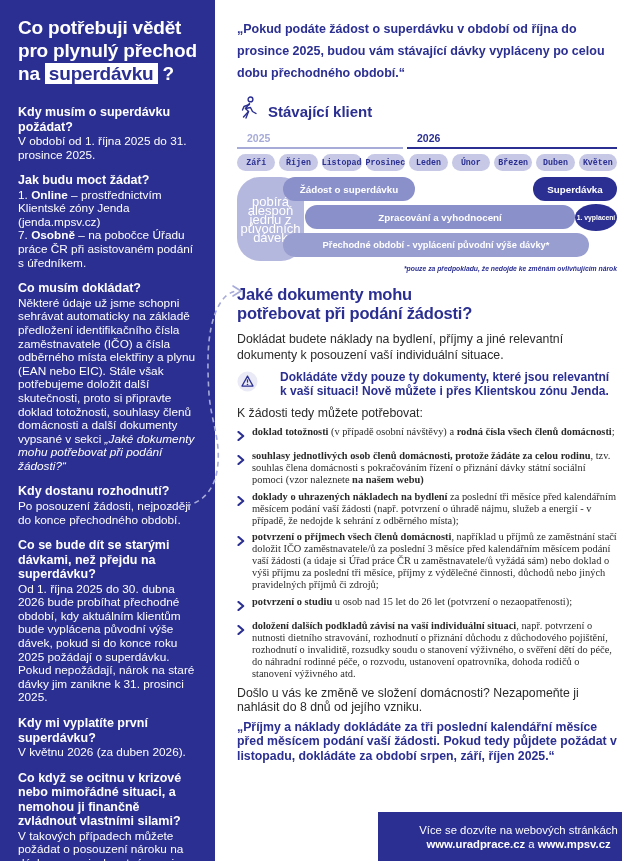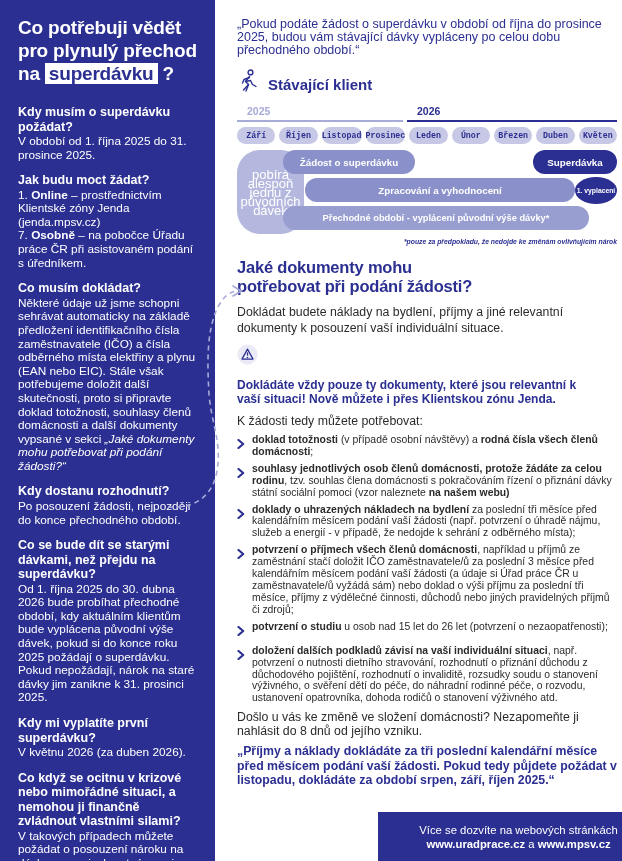--- a/index.html
+++ b/index.html
@@ -16,21 +16,21 @@
   .sidebar{position:absolute;left:0;top:0;width:215px;height:861px;background:var(--navy);
            color:#fff;padding:16px 14px 10px 18px;}
   .sb-title{font-size:19px;line-height:23px;font-weight:700;letter-spacing:-0.2px;margin-bottom:20px;}
   .hl{background:#fff;color:var(--navy);padding:0 4px;}
   .sb-sec{margin-top:11px;}
   .sb-h{font-size:12.5px;line-height:14.5px;font-weight:700;margin-bottom:1px;}
   .sb-b{font-size:11.8px;line-height:13.6px;font-weight:400;white-space:pre-line;}
 
   
   .main{position:absolute;left:215px;top:0;width:407px;height:861px;padding:12px 5px 0 22px;}
-  .quote-top{color:var(--navy);font-weight:400;font-size:12.5px;line-height:13px;max-width:372px;margin-top:6px;}
+  .quote-top{color:var(--navy);font-weight:700;font-size:12.5px;line-height:22px;max-width:372px;margin-top:6px;}
   .client{display:flex;align-items:center;gap:8px;margin-top:14px;height:26px;}
   .client-label{color:var(--navy);font-weight:700;font-size:15px;}
 
   
   .tl{margin-top:8px;width:380px;}
   .tl-years{display:flex;gap:4px;}
   .tl-year{flex:0 0 auto;font-size:10.5px;font-weight:700;padding-left:10px;border-bottom:2px solid;padding-bottom:3px;}
   .tl-year.y25{width:166px;color:var(--yr);border-color:var(--yr);}
   .tl-year.y26{width:210px;color:var(--navy);border-color:var(--navy);}
   .tl-months{display:flex;gap:4px;margin-top:5px;}
@@ -44,27 +44,27 @@
   .bar-zadost{left:46px;top:0;width:132px;height:24px;background:var(--bar);font-size:9.8px;}
   .bar-super{right:0;top:0;width:84px;height:24px;background:var(--navy);font-size:9.8px;border-radius:12px;}
   .bar-zprac{left:68px;top:28px;width:270px;height:24px;background:var(--bar);font-size:9.8px;}
   .bar-vypl{right:0;top:27px;width:42px;height:27px;background:var(--navy);border-radius:50%;font-size:6.8px;}
   .bar-prech{left:46px;top:56px;width:306px;height:24px;background:var(--bar2);font-size:9.3px;}
   .tl-note{margin-top:4px;text-align:right;color:var(--navy);font-size:6.8px;font-style:italic;font-weight:700;}
 
   
   .docs-h{margin-top:13px;color:var(--navy);font-weight:700;font-size:16.5px;line-height:19px;letter-spacing:-0.2px;}
   .docs-intro{margin-top:8px;font-size:12.3px;line-height:16px;max-width:380px;}
-  .warn{display:flex;gap:10px;align-items:flex-start;margin-top:8px;flex-direction:column;}
+  .warn{display:flex;gap:22px;align-items:flex-start;margin-top:8px;}
   .warn-text{color:var(--navy);font-weight:700;font-size:12px;line-height:13.5px;max-width:345px;}
   .docs-lead{margin-top:8px;font-size:12.3px;}
   .doc-list{list-style:none;margin-top:6px;max-width:382px;}
   .doc-item{display:flex;gap:7px;margin-bottom:5px;}
   .chev{flex:0 0 8px;padding-top:1px;}
-  .doc-text{font-size:10.4px;line-height:11.9px;}
+  .doc-text{font-size:10.4px;line-height:11.9px;font-family:Liberation Serif, serif;}
   .docs-note{margin-top:6px;font-size:12.3px;line-height:14px;max-width:390px;}
   .quote-bottom{margin-top:6px;color:var(--navy);font-weight:700;font-size:12.3px;line-height:14.5px;max-width:392px;}
 
   
   .footer{position:absolute;left:378px;top:812px;width:281px;height:49px;background:var(--navy);
           color:#fff;display:flex;flex-direction:column;align-items:center;justify-content:center;
           font-size:11.3px;line-height:14px;text-align:center;}
 
   .arrow-overlay{position:absolute;left:0;top:0;width:622px;height:861px;pointer-events:none;z-index:5;}
 </style>

